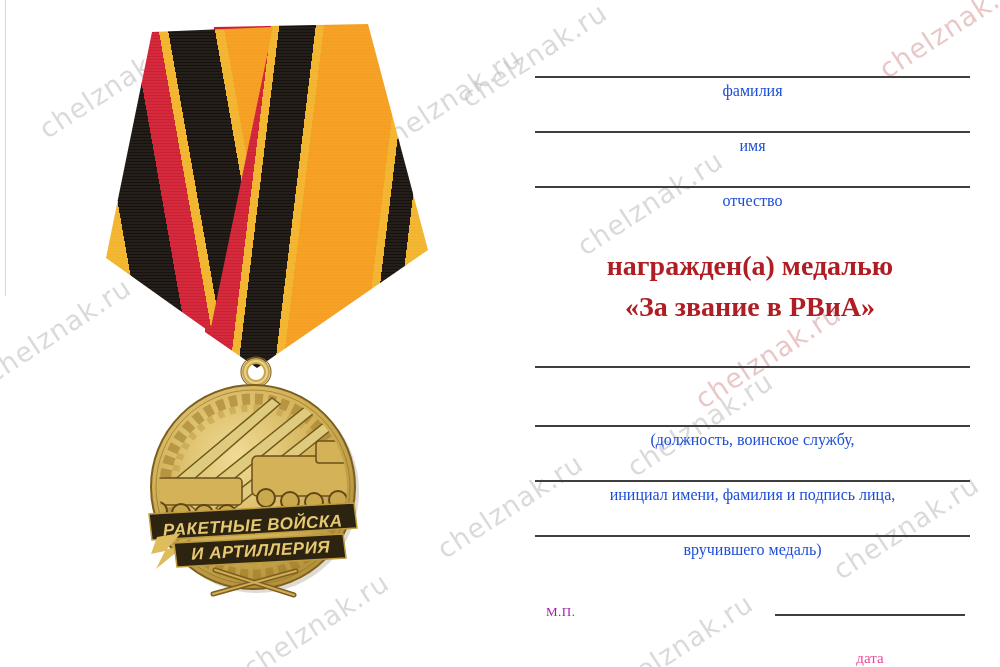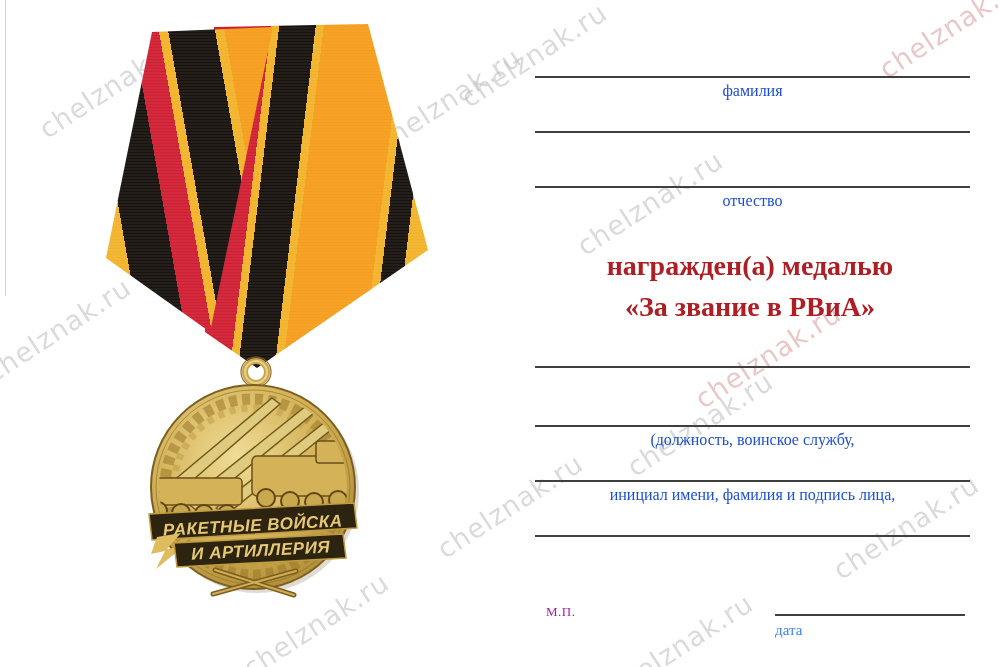--- a/index.html
+++ b/index.html
@@ -11,22 +11,22 @@
       font-size:27px;letter-spacing:1px;
       transform:translate(-50%,-50%) rotate(-33deg);}
   
   .fline{position:absolute;left:535px;width:435px;height:0;border-top:2px solid #3f3f3f;}
   .flabel{position:absolute;left:535px;width:435px;text-align:center;
           font-size:16px;color:#1d4ed8;}
   .award{position:absolute;left:520px;width:460px;text-align:center;
          font-weight:bold;font-size:28px;color:#ae1e24;}
   .stamp{position:absolute;left:546px;top:604px;font-size:13px;color:#a21caf;letter-spacing:.5px;}
   .dline{position:absolute;left:775px;top:614px;width:190px;height:0;border-top:2px solid #3f3f3f;}
-  .dlabel{position:absolute;left:775px;top:622px;width:190px;text-align:left;
-          font-size:15px;color:#3b82f6;}
+  .dlabel{position:absolute;left:775px;top:650px;width:190px;text-align:center;
+          font-size:15px;color:#ec4899;}
   .edge-artifact{position:absolute;left:5px;top:0;width:1px;height:296px;background:#d7d7d7;}
   #medal-photo{position:absolute;left:0;top:0;}
 </style>
 </head>
 <body>
 
 <div id="screen">
 
   <div id="watermarks">
       <div class="wm" style="left: 112px; top: 86px; color: rgb(189, 189, 189);">chelznak.ru</div>
@@ -155,34 +155,36 @@
         <line x1="213" y1="594" x2="296" y2="571" stroke="#cfae55" stroke-width="2"></line>
         <line x1="215" y1="570" x2="294" y2="595" stroke="#cfae55" stroke-width="2"></line>
       </g>
     </g>
   </svg>
 
   <div class="fline" style="top:76px"></div>
   <div class="flabel" style="top:82px">фамилия</div>
 
   <div class="fline" style="top:131px"></div>
+  <div class="flabel" style="top:137px">имя</div>
 
   <div class="fline" style="top:186px"></div>
   <div class="flabel" style="top:192px">отчество</div>
 
   <div class="award" style="top: 250px; color: rgb(174, 30, 36);">награжден(а) медалью</div>
   <div class="award" style="top: 291px; color: rgb(174, 30, 36);">«За звание в РВиА»</div>
 
   <div class="fline" style="top:366px"></div>
 
   <div class="fline" style="top:425px"></div>
   <div class="flabel" style="top:431px">(должность, воинское службу,</div>
 
   <div class="fline" style="top:480px"></div>
   <div class="flabel" style="top:486px">инициал имени, фамилия и подпись лица,</div>
 
   <div class="fline" style="top:535px"></div>
+  <div class="flabel" style="top:541px">вручившего медаль)</div>
 
   <div class="stamp">М.П.</div>
   <div class="dline"></div>
   <div class="dlabel">дата</div>
 
 </div>
 
 </body></html>

